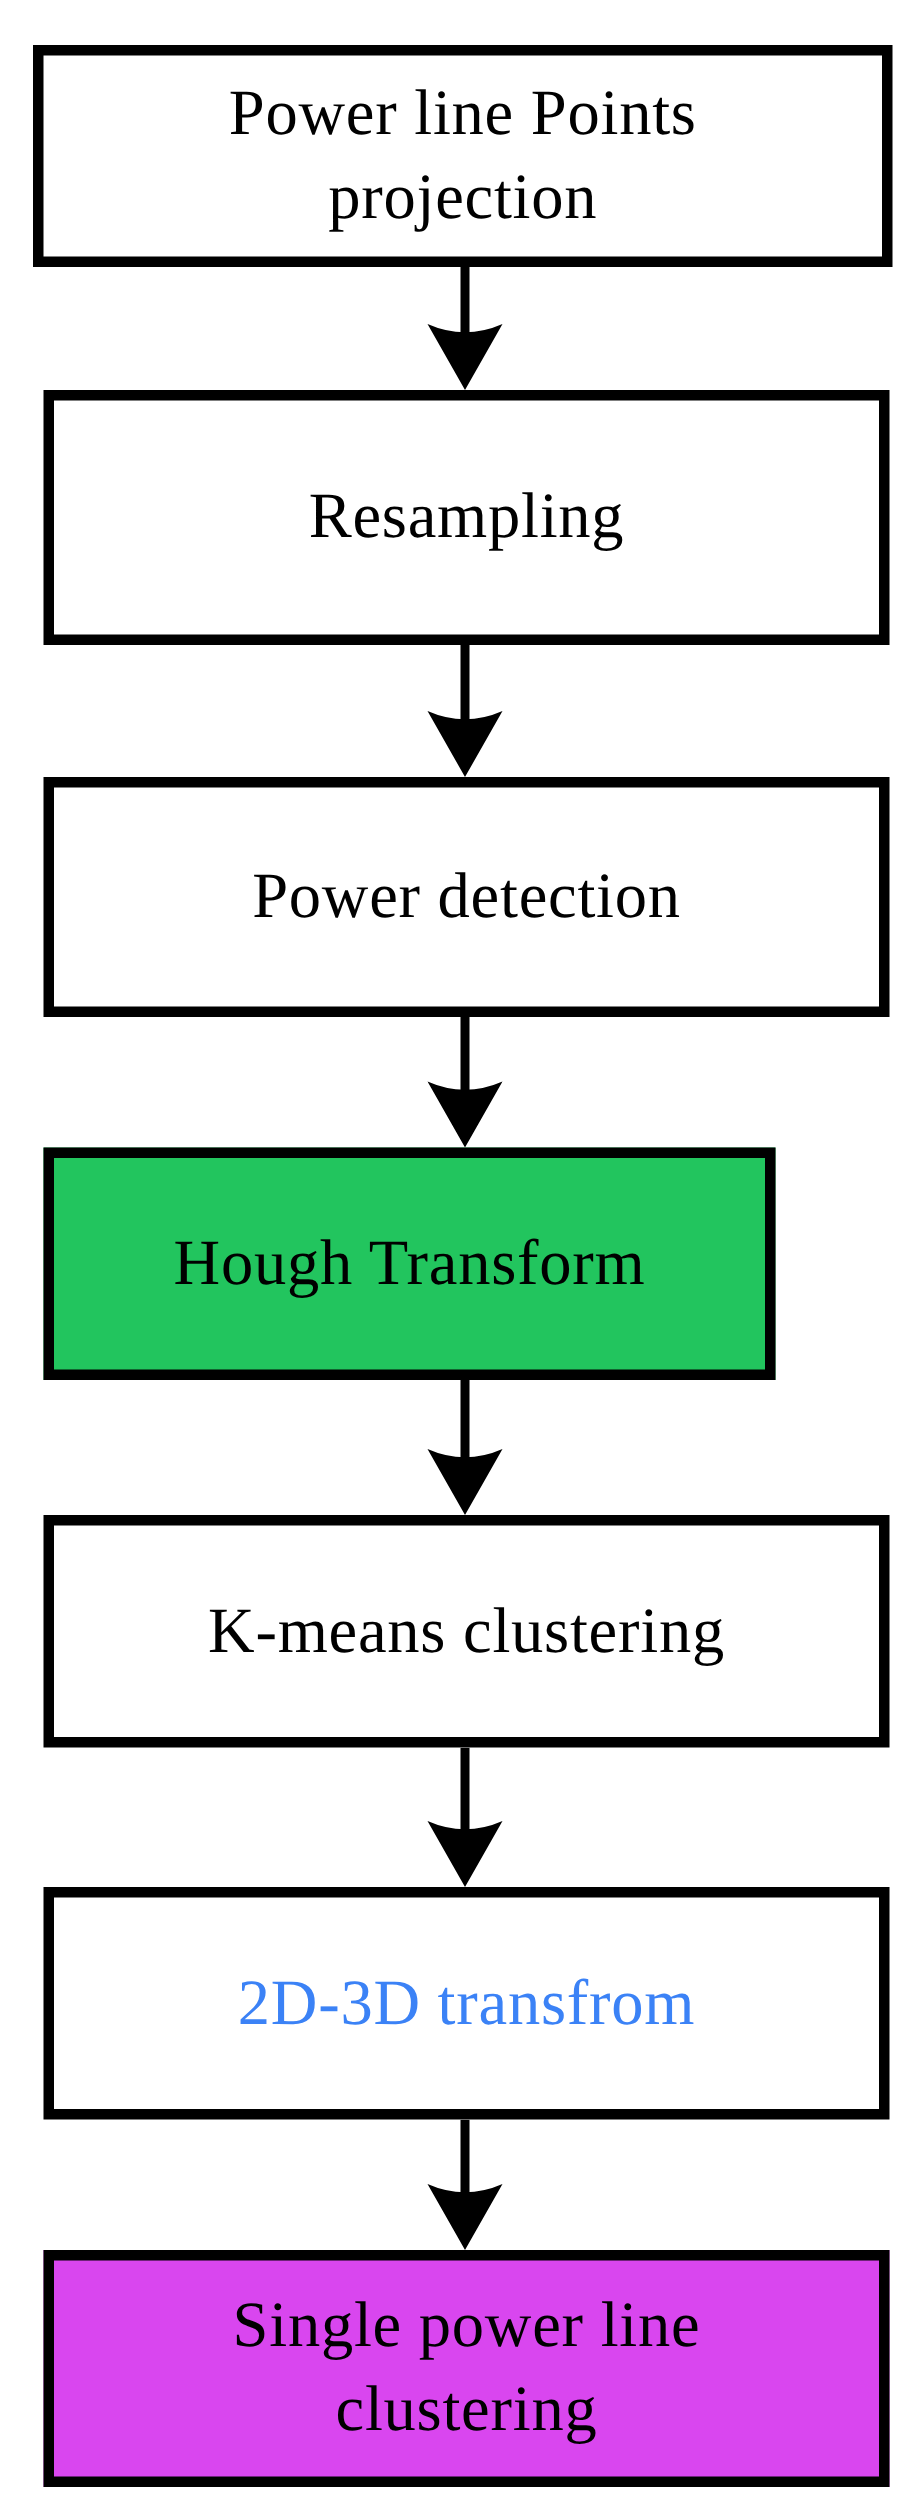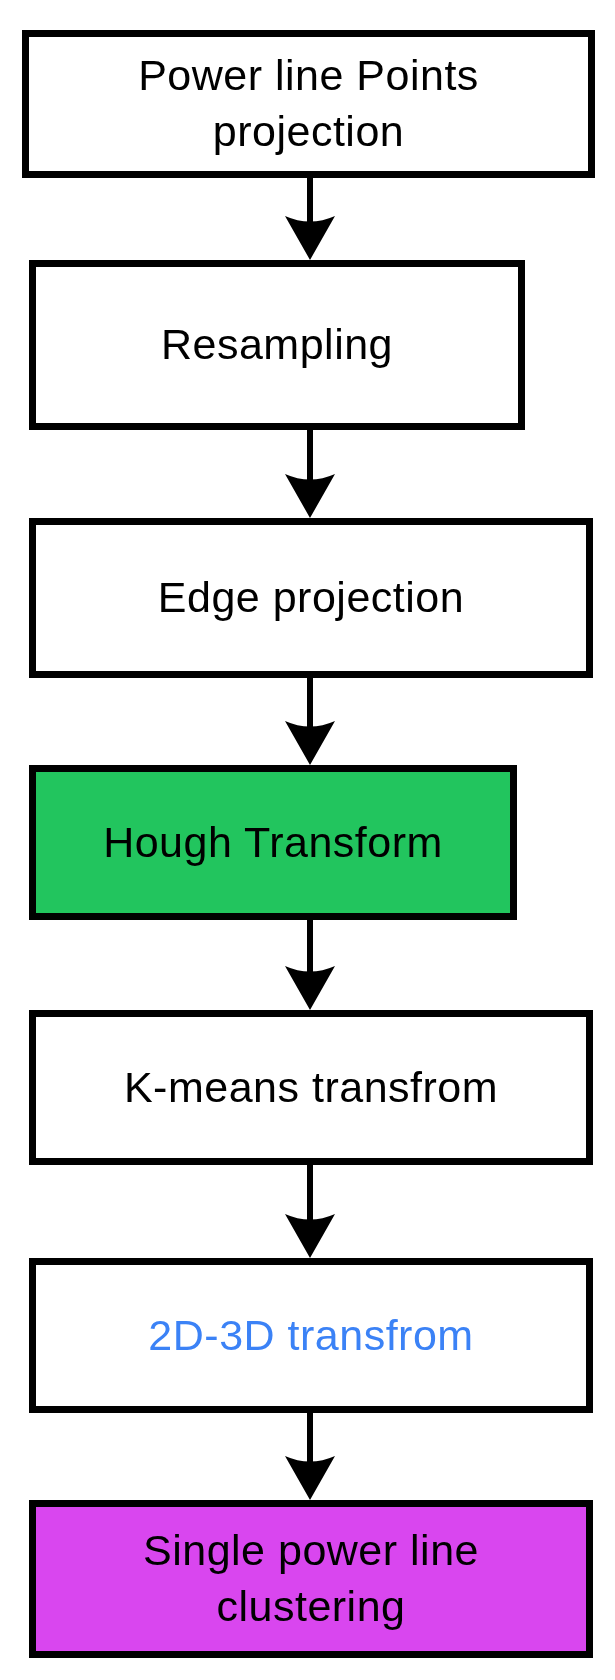--- a/index.html
+++ b/index.html
@@ -26,21 +26,21 @@
     background: #ffffff;
     border: 7px solid #000000;
     display: flex;
     align-items: center;
     justify-content: center;
     text-align: center;
   }
   .node-label {
     display: block;
     color: #000000;
-    font-family: Liberation Sans, sans-serif;
+    font-family: Liberation Serif, serif;
     font-size: 43px;
     line-height: 1.25;
     letter-spacing: 0.5px;
     font-weight: 400;
     white-space: pre-line;
     padding: 0 10px;
   }
   .node.two-line .node-label {
     line-height: 1.3;
   }
@@ -92,31 +92,31 @@
     <div class="connector" style="left: 282px; top: 1413px; height: 87px;">
       <svg viewBox="0 0 56 87" width="56" height="87" preserveAspectRatio="none">
         <rect x="25" y="0" width="6" height="53" fill="#000000"></rect>
         <path d="M 28 87 L 3 43 Q 28 54 53 43 Z" fill="#000000"></path>
       </svg>
     </div>
     <div class="node two-line" style="left: 22px; top: 30px; width: 573px; height: 148px; border-width: 7px; border-color: rgb(0, 0, 0); background: rgb(255, 255, 255);">
       <span class="node-label" style="color: rgb(0, 0, 0);">Power line Points
 projection</span>
     </div>
-    <div class="node" style="left: 29px; top: 260px; width: 496px; height: 170px; border-width: 7px; border-color: rgb(0, 0, 0); background: rgb(255, 255, 255);">
+    <div class="node" style="left: 29px; top: 260px; width: 564px; height: 170px; border-width: 7px; border-color: rgb(0, 0, 0); background: rgb(255, 255, 255);">
       <span class="node-label" style="color: rgb(0, 0, 0);">Resampling</span>
     </div>
     <div class="node" style="left: 29px; top: 518px; width: 564px; height: 160px; border-width: 7px; border-color: rgb(0, 0, 0); background: rgb(255, 255, 255);">
-      <span class="node-label" style="color: rgb(0, 0, 0);">Edge projection</span>
+      <span class="node-label" style="color: rgb(0, 0, 0);">Power detection</span>
     </div>
     <div class="node" style="left: 29px; top: 765px; width: 488px; height: 155px; border-width: 7px; border-color: rgb(0, 0, 0); background: #22c55e;">
       <span class="node-label" style="color: rgb(0, 0, 0);">Hough Transform</span>
     </div>
     <div class="node" style="left: 29px; top: 1010px; width: 564px; height: 155px; border-width: 7px; border-color: rgb(0, 0, 0); background: rgb(255, 255, 255);">
-      <span class="node-label" style="color: rgb(0, 0, 0);">K-means transfrom</span>
+      <span class="node-label" style="color: rgb(0, 0, 0);">K-means clustering</span>
     </div>
     <div class="node" style="left: 29px; top: 1258px; width: 564px; height: 155px; border-width: 7px; border-color: rgb(0, 0, 0); background: rgb(255, 255, 255);">
       <span class="node-label" style="color: #3b82f6;">2D-3D transfrom</span>
     </div>
     <div class="node two-line" style="left: 29px; top: 1500px; width: 564px; height: 158px; border-width: 7px; border-color: rgb(0, 0, 0); background: #d946ef;">
       <span class="node-label" style="color: rgb(0, 0, 0);">Single power line
 clustering</span>
     </div>
   </div>
 

